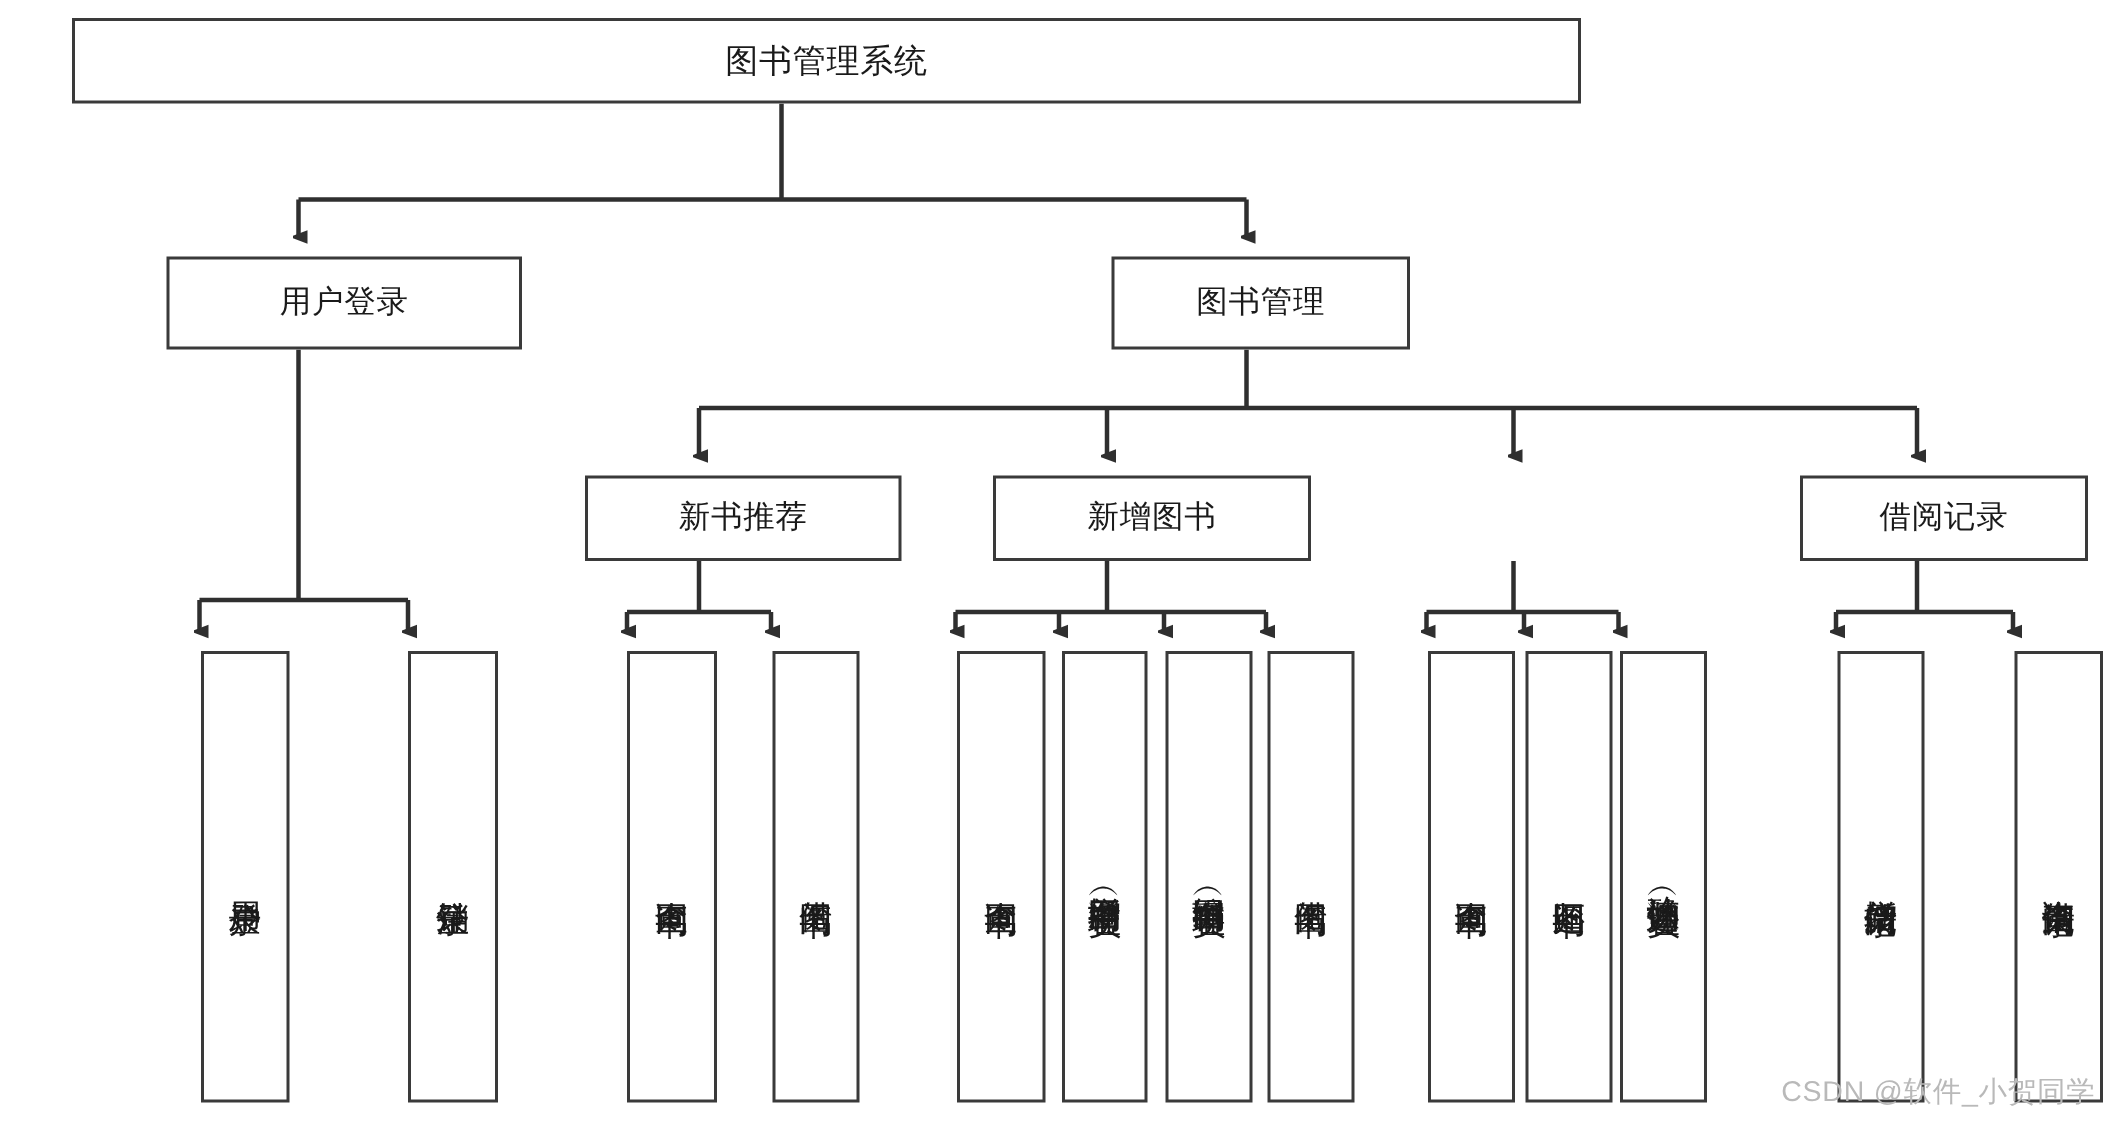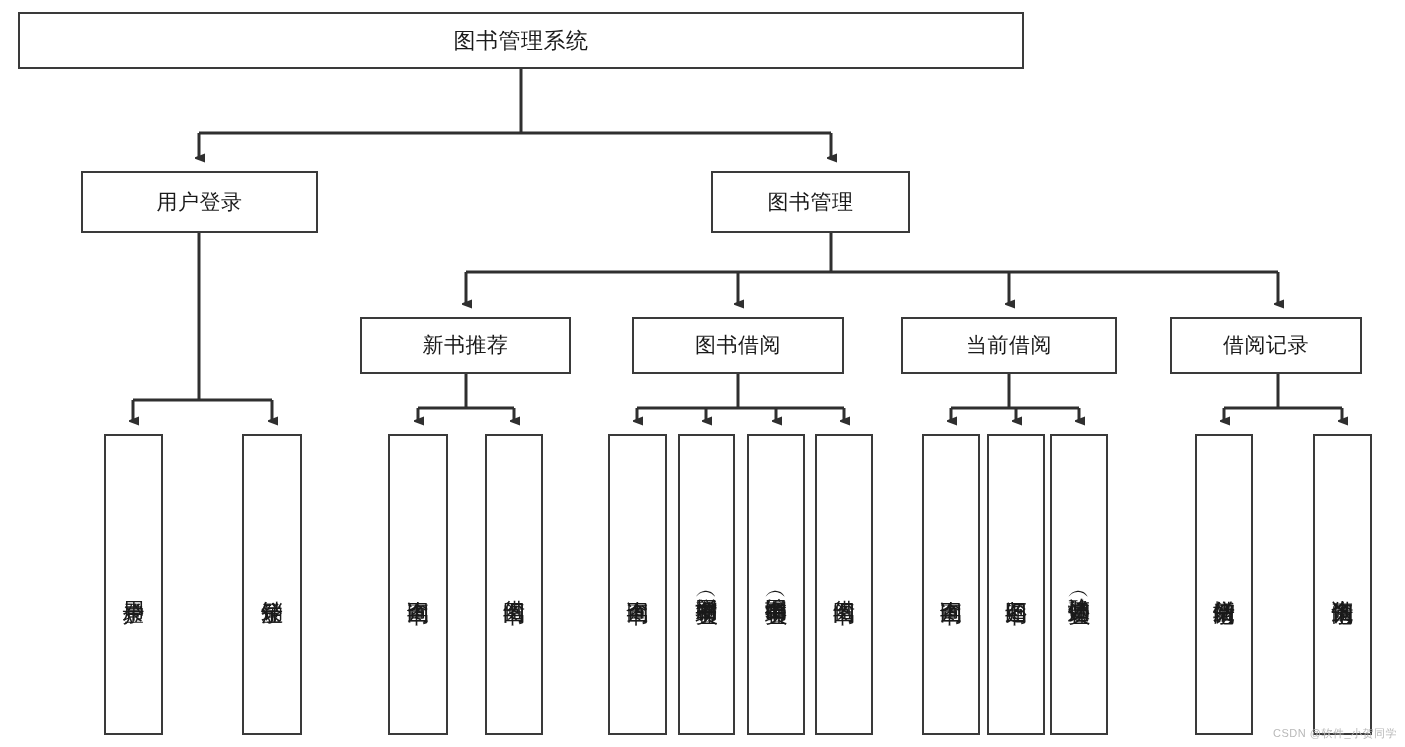--- a/index.html
+++ b/index.html
@@ -29,20 +29,21 @@
   .node {
     position: absolute;
     box-sizing: border-box;
     background: #ffffff;
     border: 2px solid #3a3a3a;
     display: flex;
     align-items: center;
     justify-content: center;
     color: #1a1a1a;
     z-index: 2;
+    margin-left: 30px;
   }
   .node .label {
     display: block;
     text-align: center;
     line-height: 1.18;
     letter-spacing: 0.5px;
   }
   
   .node.horiz .label {
     writing-mode: horizontal-tb;
@@ -58,21 +59,21 @@
     text-orientation: upright;
     font-size: 22px;
     line-height: 1.08;
     letter-spacing: 1px;
     max-height: 100%;
   }
   .watermark {
     position: absolute;
     right: 8px;
     bottom: 6px;
-    font-size: 11px;
+    font-size: 19px;
     color: #b9b9b9;
     white-space: nowrap;
     z-index: 3;
     letter-spacing: 0.5px;
   }
 </style>
 </head>
 <body>
 
 <div id="canvas">
@@ -148,24 +149,21 @@
     <span class="label">用户登录</span>
   </div>
   <div class="node horiz" style="left:711px; top:171px; width:199px; height:62px;">
     <span class="label">图书管理</span>
   </div>
 
   <div class="node horiz" style="left:360px; top:317px; width:211px; height:57px;align-items:center;">
     <span class="label">新书推荐</span>
   </div>
   <div class="node horiz" style="left:632px; top:317px; width:212px; height:57px;">
-    <span class="label">图书借阅</span>
-  </div>
-  <div class="node horiz" style="left:901px; top:317px; width:216px; height:57px;">
-    <span class="label">当前借阅</span>
+    <span class="label">新增图书</span>
   </div>
   <div class="node horiz" style="left:1170px; top:317px; width:192px; height:57px;">
     <span class="label">借阅记录</span>
   </div>
 
   <div class="node vert" style="left:104px; top:434px; width:59px; height:301px;">
     <span class="label">用户登录</span>
   </div>
   <div class="node vert" style="left:242px; top:434px; width:60px; height:301px;">
     <span class="label">注销登录</span>

